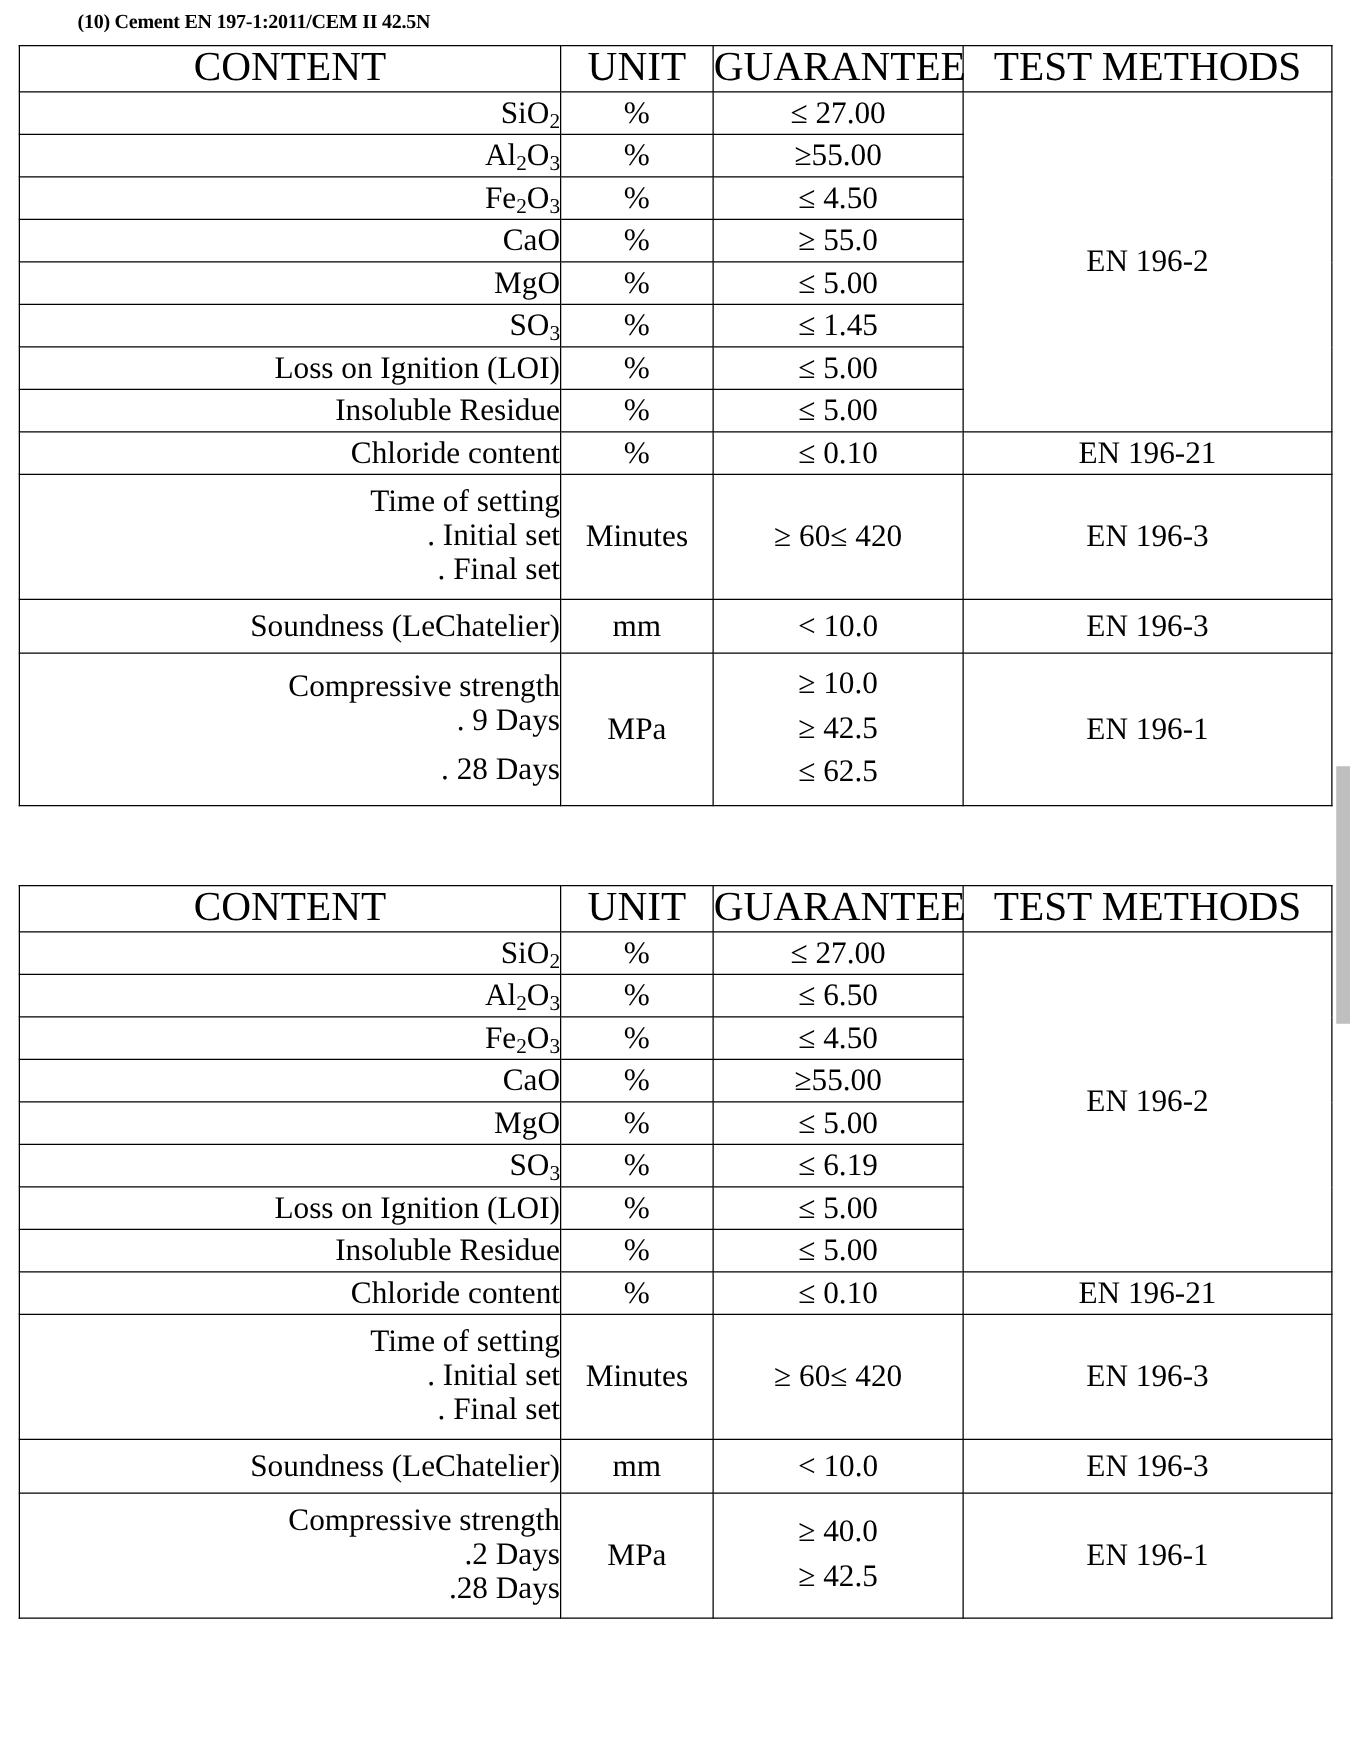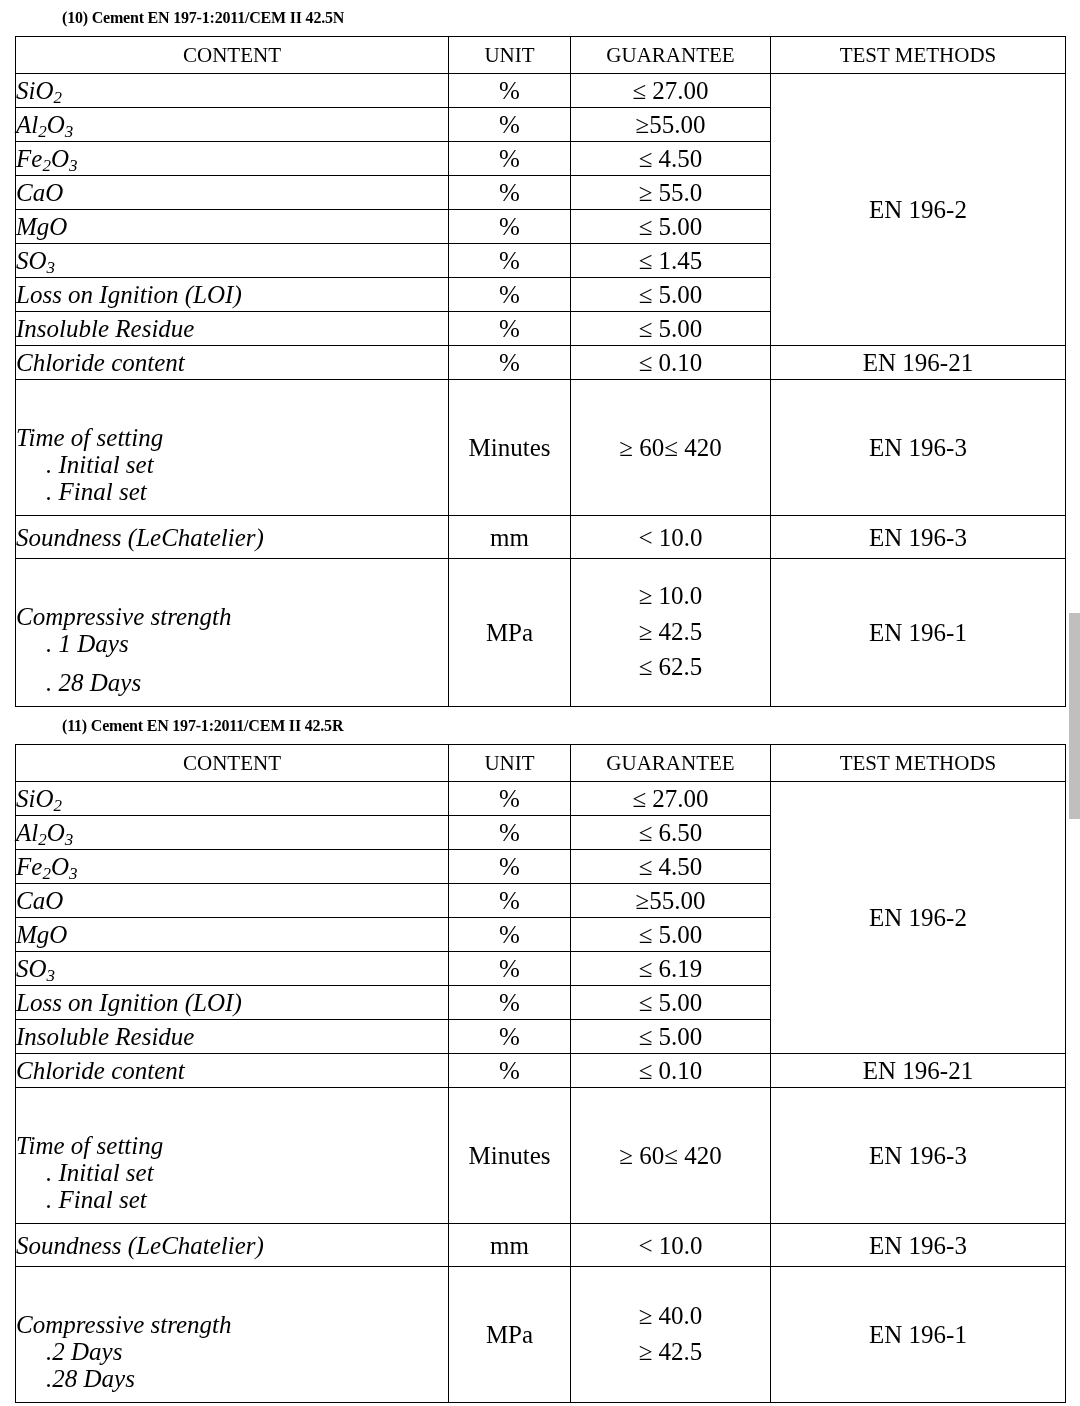--- a/index.html
+++ b/index.html
@@ -56,44 +56,42 @@
     border: 1.6px solid #000;
     padding: 0;
     vertical-align: middle;
     font-weight: normal;
     line-height: 1.08;
   }
 
   th.hcell {
     text-align: center;
     height: 36px;
-    font-size: 21px;
+    font-size: 33px;
     padding-bottom: 2px;
   }
 
   td.content-cell {
-    text-align: left;
+    text-align: right;
     padding-left: 12px;
     height: 33px;
     white-space: nowrap;
-    font-style: italic;
   }
   td.unit-cell, td.guar-cell, td.test-cell {
     text-align: center;
     height: 33px;
     white-space: nowrap;
   }
 
   
   td.tall { height: auto; }
 
   .cellblock {
     display: block;
     padding: 8px 0 10px 0;
-    margin-top: 36px;
   }
   .cellblock .line { display: block; white-space: pre; }
   .cellblock .line.ind { padding-left: 30px; }
   .cellblock .line.sp  { margin-top: 12px; }
 
   .guarblock { display: block; padding: 6px 0 8px 0; text-align: center; }
   .guarblock .gline { display: block; line-height: 1.42; }
 
   .setting-guar { padding-top: 34px; margin-left: 40px; }
   .setting-unit { padding-bottom: 24px; }
@@ -212,42 +210,41 @@
           <td class="content-cell" style="height:42px">Soundness (LeChatelier)</td>
           <td class="unit-cell">mm</td>
           <td class="guar-cell">&lt; 10.0</td>
           <td class="test-cell">EN 196-3</td>
         </tr>
 
         <tr>
           <td class="content-cell tall">
             <span class="cellblock">
               <span class="line">Compressive strength</span>
-              <span class="line ind">. 1 Days</span>
+              <span class="line ind">. 9 Days</span>
               <span class="line ind sp">. 28 Days</span>
             </span>
           </td>
           <td class="unit-cell tall">MPa</td>
           <td class="guar-cell tall">
             <span class="guarblock">
               <span class="gline">≥ 10.0</span>
               <span class="gline">≥ 42.5</span>
               <span class="gline">≤ 62.5</span>
             </span>
           </td>
           <td class="test-cell tall">EN 196-1</td>
         </tr>
 
       </tbody>
     </table>
   </div>
 
   <div class="section" id="section-11">
 
-    <div class="section-title">(11) Cement EN 197-1:2011/CEM II 42.5R</div>
 
     <table class="spec">
       <colgroup>
         <col class="c-content">
           <col class="c-unit">
           <col class="c-guar">
           <col class="c-test">
       </colgroup>
       <thead>
         <tr>

